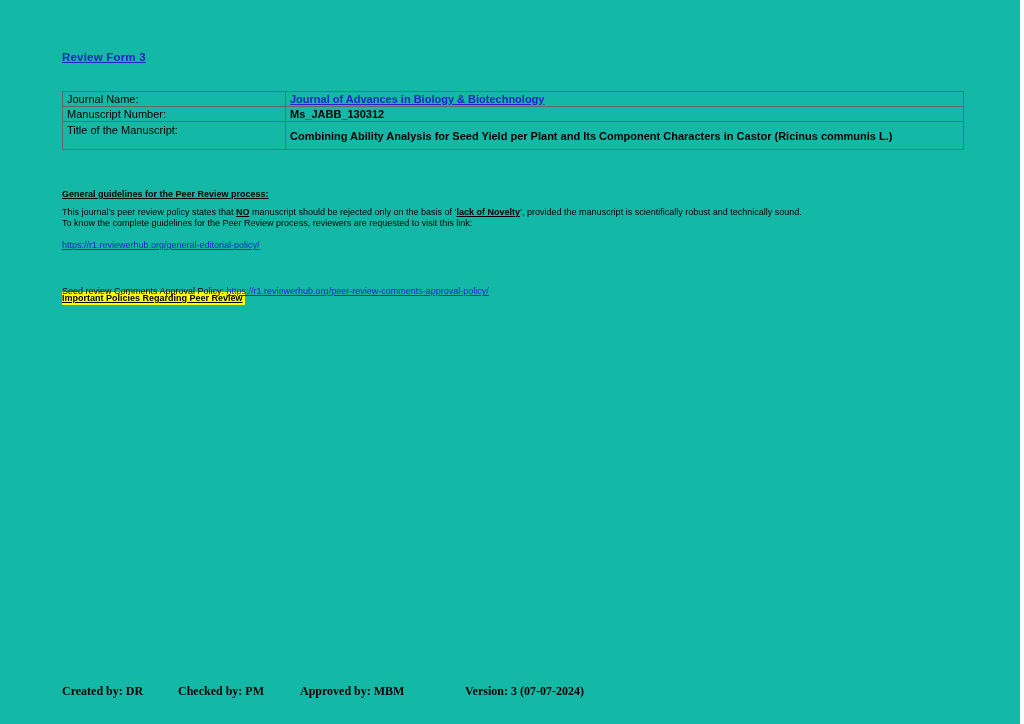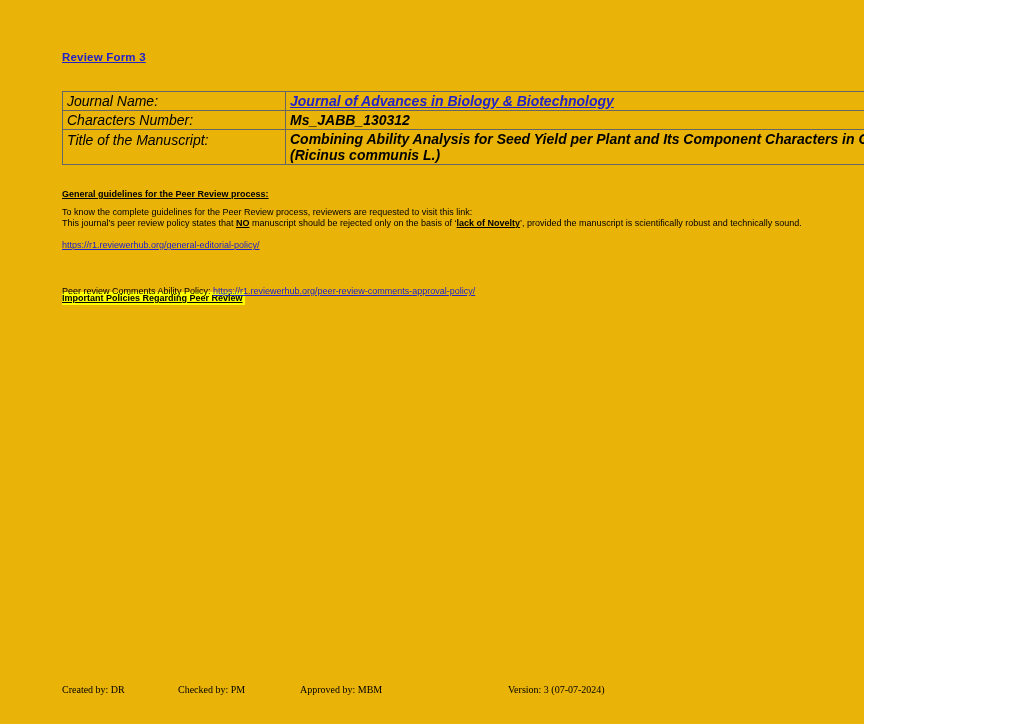--- a/index.html
+++ b/index.html
@@ -7,45 +7,44 @@
     --highlight-yellow: #FFFF00;
   }
   * { margin: 0; padding: 0; box-sizing: border-box; }
   html, body { background: #ffffff; }
   body {
     font-family: "Liberation Sans", "DejaVu Sans", sans-serif;
     color: #000000;
   }
   .page {
     position: relative;
-    width: 864px;
+    width: 1020px;
     height: 724px;
-    background: #eab308;
+    background: #14b8a6;
     overflow: hidden;
     padding-left: 48px;
   }
   .doc-title {
     position: absolute;
     left: 62px;
     top: 51px;
     font-size: 11.5px;
     font-weight: bold;
     text-decoration: underline;
     color: var(--link-blue);
     letter-spacing: 0.2px;
   }
   .ms-table {
     position: absolute;
     left: 62px;
     top: 91px;
     width: 901px;
     border-collapse: collapse;
     table-layout: fixed;
-    font-size: 14px;
-    font-style: italic;
+    font-size: 11px;
   }
   .ms-table td {
     border: 1px solid #666;
     padding: 1px 4px;
     vertical-align: middle;
     overflow: hidden;
   }
   .col-label { width: 223px; }
   .col-value { width: 678px; margin-left: 48px; }
   .row-journal td, .row-msnum td { height: 13px; }
@@ -105,68 +104,69 @@
     line-height: 10.5px;
   }
   .policy-lines .line { white-space: nowrap; }
   .footer {
     position: absolute;
     left: 62px;
     top: 684px;
     width: 901px;
     height: 12px;
     font-family: "Liberation Serif", "DejaVu Serif", serif;
-    font-size: 10px;
+    font-size: 12px;
     color: #000;
+    font-weight: bold;
   }
   .footer span { position: absolute; top: 0; white-space: nowrap; }
   .f-created  { left: 0; }
   .f-checked  { left: 116px; }
   .f-approved { left: 238px; }
-  .f-version  { left: 403px; margin-left: 43px; }
+  .f-version  { left: 403px; }
 </style>
 </head>
 <body>
 
 <div class="page">
 
   <div class="doc-title">Review Form 3</div>
 
   <table class="ms-table">
     <tbody>
       <tr class="row-journal">
         <td class="label-cell col-label">Journal Name:</td>
         <td class="value-cell col-value"><a href="#" class="link bold">Journal of Advances in Biology &amp; Biotechnology</a></td>
       </tr>
       <tr class="row-msnum">
-        <td class="label-cell col-label">Characters Number:</td>
+        <td class="label-cell col-label">Manuscript Number:</td>
         <td class="value-cell col-value bold">Ms_JABB_130312</td>
       </tr>
       <tr class="row-title">
         <td class="label-cell col-label">Title of the Manuscript:</td>
         <td class="value-cell col-value bold">Combining Ability Analysis for Seed Yield per Plant and Its Component Characters in Castor (Ricinus communis L.)</td>
       </tr>
     </tbody>
   </table>
 
   <div class="section-heading guidelines-heading">General guidelines for the Peer Review process:</div>
 
   <div class="para">
+    <div class="line"><span>This journal’s peer review policy states that </span><span class="bold-underline">NO</span><span> manuscript should be rejected only on the basis of ‘</span><span class="bold-underline">lack of Novelty</span><span>’, provided the manuscript is scientifically robust and technically sound.</span></div>
     <div class="line">To know the complete guidelines for the Peer Review process, reviewers are requested to visit this link:</div>
-    <div class="line"><span>This journal’s peer review policy states that </span><span class="bold-underline">NO</span><span> manuscript should be rejected only on the basis of ‘</span><span class="bold-underline">lack of Novelty</span><span>’, provided the manuscript is scientifically robust and technically sound.</span></div>
   </div>
 
   <a href="#" class="link editorial-link">https://r1.reviewerhub.org/general-editorial-policy/</a>
 
   <div class="policies-heading-wrap">
     <span class="highlight">Important Policies Regarding Peer Review</span>
   </div>
 
   <div class="policy-lines">
-    <div class="line"><span>Peer review Comments Ability Policy: </span><a href="#" class="link">https://r1.reviewerhub.org/peer-review-comments-approval-policy/</a></div>
+    <div class="line"><span>Seed review Comments Approval Policy: </span><a href="#" class="link">https://r1.reviewerhub.org/peer-review-comments-approval-policy/</a></div>
   </div>
 
   <div class="footer">
     <span class="f-created">Created by: DR</span>
     <span class="f-checked">Checked by: PM</span>
     <span class="f-approved">Approved by: MBM</span>
     <span class="f-version">Version: 3 (07-07-2024)</span>
   </div>
 
 </div>

